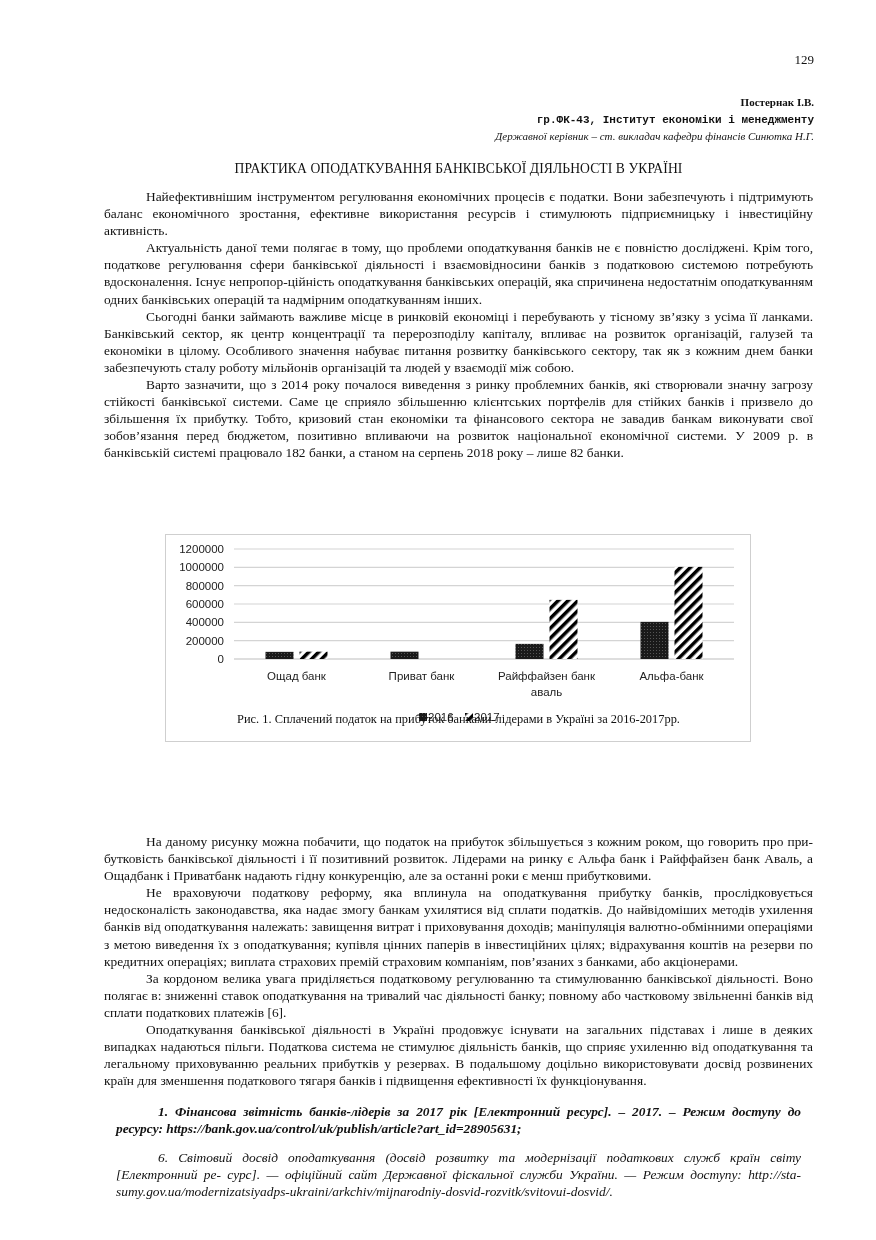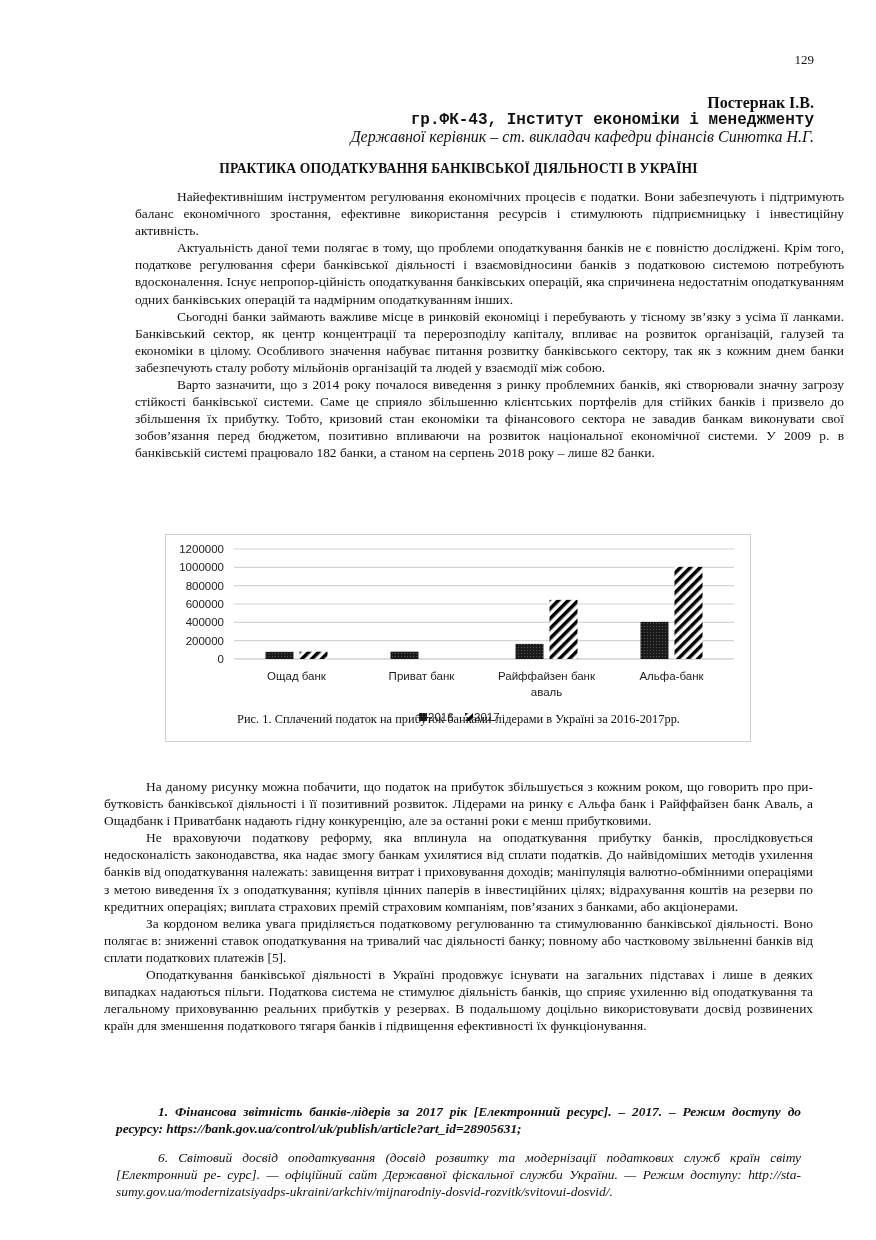--- a/index.html
+++ b/index.html
@@ -1,23 +1,23 @@
 <!DOCTYPE html>
 <html><head>
 <meta charset="utf-8">
 <style>
   html, body { margin:0; padding:0; background:#ffffff; }
   body { width:876px; height:1240px; position:relative; overflow:hidden;
     font-family:"Liberation Serif", "DejaVu Serif", serif; color:#111; }
   .page-num { position:absolute; top:52px; right:62px; font-size:13px; }
-  .author { position:absolute; right:62px; font-size:16px; text-align:right; line-height:17px; }
+  .author { position:absolute; right:62px; font-size:11px; text-align:right; line-height:17px; }
   .author.b { font-weight:bold; }
   .author.i { font-style:italic; }
   .title { position:absolute; top:161px; left:104px; width:709px; text-align:center;
-    font-weight:bold; font-size:13.6px; letter-spacing:0.1px; }
+    font-weight:normal; font-size:13.6px; letter-spacing:0.1px; }
   .body { position:absolute; left:104px; width:709px; font-size:13.4px; line-height:17.1px; }
   .body p { margin:0; text-indent:42px; text-align:justify; }
   .chart-frame { position:absolute; left:165px; top:534px; width:586px; height:208px;
     border:1px solid #cfcfcf; box-sizing:border-box; background:#fff; }
   .chart-frame svg { position:absolute; left:0; top:0; }
   .caption { position:absolute; top:712px; left:104px; width:709px; text-align:center;
     font-size:12.4px; }
   .refs { position:absolute; top:1091px; left:104px; width:709px; font-size:13.4px; line-height:17.1px; font-style:italic; }
   .refs p { margin:12px; text-indent:42px; text-align:justify; }
   .refs .r1 { font-weight:bold; }
@@ -26,21 +26,21 @@
 <body>
 
 <div class="page-num">129</div>
 
 <div class="author b" style="top:94px;">Постернак І.В.</div>
 <div class="author b" style="top:112px;font-family:Liberation Mono, monospace;">гр.ФК-43, Інститут економіки і менеджменту</div>
 <div class="author i" style="top:128px;">Державної керівник – ст. викладач кафедри фінансів Синютка Н.Г.</div>
 
 <div class="title">ПРАКТИКА ОПОДАТКУВАННЯ БАНКІВСЬКОЇ ДІЯЛЬНОСТІ В УКРАЇНІ</div>
 
-<div class="body" style="top:188px;margin-left:31px;">
+<div class="body" style="top:188px;">
   <p>Найефективнішим інструментом регулювання економічних процесів є податки. Вони забезпечують і підтримують баланс економічного зростання, ефективне використання ресурсів і стимулюють підприємницьку і інвестиційну активність.</p>
   <p>Актуальність даної теми полягає в тому, що проблеми оподаткування банків не є повністю досліджені. Крім того, податкове регулювання сфери банківської діяльності і взаємовідносини банків з податковою системою потребують вдосконалення. Існує непропор-ційність оподаткування банківських операцій, яка спричинена недостатнім оподаткуванням одних банківських операцій та надмірним оподаткуванням інших.</p>
   <p>Сьогодні банки займають важливе місце в ринковій економіці і перебувають у тісному зв’язку з усіма її ланками. Банківський сектор, як центр концентрації та перерозподілу капіталу, впливає на розвиток організацій, галузей та економіки в цілому. Особливого значення набуває питання розвитку банківського сектору, так як з кожним днем банки забезпечують сталу роботу мільйонів організацій та людей у взаємодії між собою.</p>
   <p>Варто зазначити, що з 2014 року почалося виведення з ринку проблемних банків, які створювали значну загрозу стійкості банківської системи. Саме це сприяло збільшенню клієнтських портфелів для стійких банків і призвело до збільшення їх прибутку. Тобто, кризовий стан економіки та фінансового сектора не завадив банкам виконувати свої зобов’язання перед бюджетом, позитивно впливаючи на розвиток національної економічної системи. У 2009 р. в банківській системі працювало 182 банки, а станом на серпень 2018 року – лише 82 банки.</p>
 </div>
 
 <div class="chart-frame">
   <svg id="chart-svg" width="586" height="208">
     <defs>
       <pattern id="pat-dots" width="3" height="3" patternUnits="userSpaceOnUse">
@@ -91,23 +91,23 @@
         <rect x="253" y="178" width="8" height="8" fill="url(#pat-dots)"></rect>
         <text x="262" y="186" font-size="11.5" fill="#222" font-family="&quot;Liberation Sans&quot;, &quot;DejaVu Sans&quot;, sans-serif">2016</text>
         <rect x="299" y="178" width="8" height="8" fill="url(#pat-stripes)"></rect>
         <text x="308" y="186" font-size="11.5" fill="#222" font-family="&quot;Liberation Sans&quot;, &quot;DejaVu Sans&quot;, sans-serif">2017</text>
       </g>
   </svg>
 </div>
 
 <div class="caption">Рис. 1. Сплачений податок на прибуток банками-лідерами в Україні за 2016-2017рр.</div>
 
-<div class="body" style="top:778px;">
+<div class="body" style="top:833px;">
   <p>На даному рисунку можна побачити, що податок на прибуток збільшується з кожним роком, що говорить про при-бутковість банківської діяльності і її позитивний розвиток. Лідерами на ринку є Альфа банк і Райффайзен банк Аваль, а Ощадбанк і Приватбанк надають гідну конкуренцію, але за останні роки є менш прибутковими.</p>
   <p>Не враховуючи податкову реформу, яка вплинула на оподаткування прибутку банків, прослідковується недосконаліcть законодавства, яка надає змогу банкам ухилятися від сплати податків. До найвідоміших методів ухилення банків від оподаткування належать: завищення витрат і приховування доходів; маніпуляція валютно-обмінними операціями з метою виведення їх з оподаткування; купівля цінних паперів в інвестиційних цілях; відрахування коштів на резерви по кредитних операціях; виплата страхових премій страховим компаніям, пов’язаних з банками, або акціонерами.</p>
-  <p>За кордоном велика увага приділяється податковому регулюванню та стимулюванню банківської діяльності. Воно полягає в: зниженні ставок оподаткування на тривалий час діяльності банку; повному або частковому звільненні банків від сплати податкових платежів [5].</p>
+  <p>За кордоном велика увага приділяється податковому регулюванню та стимулюванню банківської діяльності. Воно полягає в: зниженні ставок оподаткування на тривалий час діяльності банку; повному або частковому звільненні банків від сплати податкових платежів [6].</p>
   <p>Оподаткування банківської діяльності в Україні продовжує існувати на загальних підставах і лише в деяких випадках надаються пільги. Податкова система не стимулює діяльність банків, що сприяє ухиленню від оподаткування та легальному приховуванню реальних прибутків у резервах. В подальшому доцільно використовувати досвід розвинених країн для зменшення податкового тягаря банків і підвищення ефективності їх функціонування.</p>
 </div>
 
 <div class="refs">
   <p class="r1">1. Фінансова звітність банків-лідерів за 2017 рік [Електронний ресурс]. – 2017. – Режим доступу до ресурсу: https://bank.gov.ua/control/uk/publish/article?art_id=28905631;</p>
   <p>6. Світовий досвід оподаткування (досвід розвитку та модернізації податкових служб країн світу [Електронний ре- сурс]. — офіційний сайт Державної фіскальної служби України. — Режим доступу: http://sta-sumy.gov.ua/modernizatsiyadps-ukraini/arkchiv/mijnarodniy-dosvid-rozvitk/svitovui-dosvid/.</p>
 </div>
 
 </body></html>

